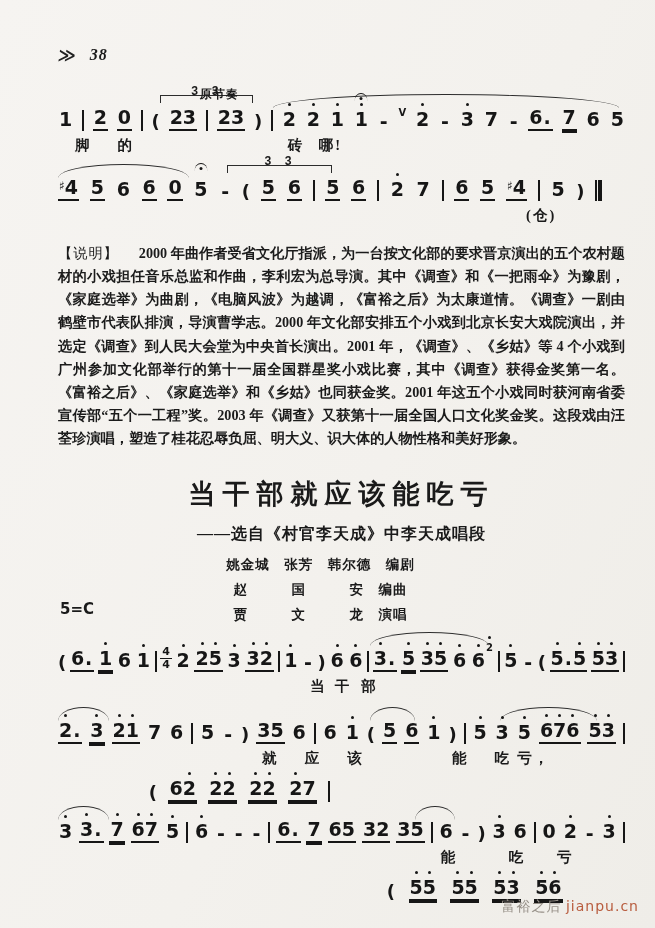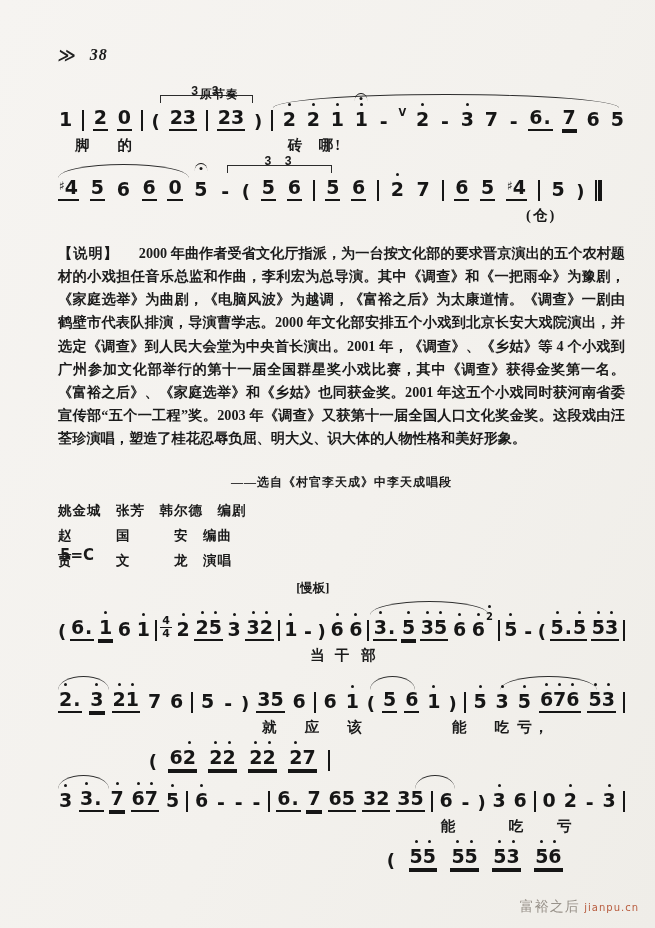--- a/index.html
+++ b/index.html
@@ -39,32 +39,32 @@
   .ferm::after{content:"";position:absolute;left:50%;top:2.5px;width:3px;height:3px;margin-left:-1.5px;background:#161616;border-radius:50%;}
   .grace{align-self:flex-start;font-size:10px;margin:-8px 0 0 1px;display:inline-flex;}
   .arc{position:absolute;top:4px;height:13px;border-top:1.6px solid #2c2c2c;border-radius:50%/100% 100% 0 0;}
   .brk{position:absolute;top:5px;height:7px;border:1.4px solid #2c2c2c;border-bottom:none;}
   .brk b{position:absolute;top:-4px;left:50%;transform:translate(-50%,-50%);font-size:12px;letter-spacing:3px;background:transparent;font-family:Liberation Mono, monospace;}
   .flabel{position:absolute;top:-4px;font-size:12px;font-weight:bold;letter-spacing:1px;}
   .lyr{position:relative;height:23px;font-size:14.5px;font-weight:600;margin-top:4px;}
   .lyr span{position:absolute;top:1px;white-space:nowrap;letter-spacing:2px;}
   
   .expl{margin-top:14px;font-size:14.2px;line-height:1.63;text-align:justify;font-weight:600;color:#1b1b1b;}
-  .expl .tag{font-weight:bold;letter-spacing:1px;margin-right:20px;}
+  .expl .tag{font-weight:normal;letter-spacing:1px;margin-right:20px;}
   
   .title{margin-top:26px;text-align:center;font-size:27px;font-weight:bold;letter-spacing:7px;}
-  .subtitle{margin-top:24px;text-align:center;font-size:12px;font-weight:bold;letter-spacing:1px;}
-  .credits{margin-top:8px;text-align:left;padding-right:42px;font-size:13.5px;font-weight:bold;line-height:1.85;position:relative;}
+  .subtitle{margin-top:12px;text-align:center;font-size:16px;font-weight:bold;letter-spacing:1px;}
+  .credits{margin-top:8px;text-align:center;padding-right:42px;font-size:13.5px;font-weight:bold;line-height:1.85;position:relative;}
   .credits div{letter-spacing:1px;}
   .keysig{position:absolute;left:2px;bottom:4px;font-family:"DejaVu Sans",sans-serif;font-weight:bold;font-size:15px;}
   .tempo{margin-top:6px;margin-left:42%;font-size:12.5px;font-weight:bold;}
   
   .wm{position:absolute;right:16px;bottom:12px;font-size:14px;letter-spacing:1px;}
   .wm .site{color:#98928a;}
-  .wm .dom{color:#b85c3e;font-family:"DejaVu Sans",sans-serif;font-size:10px;}
+  .wm .dom{color:#b85c3e;font-family:"DejaVu Sans",sans-serif;font-size:14px;}
 </style>
 </head>
 <body>
 
 <div class="page">
   <div class="content">
 
     <div class="hdr">
       <span class="pgico">≫</span>
       <span class="pgnum">38</span>
@@ -213,30 +213,30 @@
           <span class="par">)</span>
           <span class="dbl"></span>
         </div>
         <div class="lyr">
           <span style="left: 86%;">(仓)</span>
         </div>
       </div>
 
     <p class="expl"><span class="tag">【说明】</span><span>2000 年曲作者受省文化厅指派，为一台按文化部的要求晋京演出的五个农村题材的小戏担任音乐总监和作曲，李利宏为总导演。其中《调查》和《一把雨伞》为豫剧，《家庭选举》为曲剧，《电脑风波》为越调，《富裕之后》为太康道情。《调查》一剧由鹤壁市代表队排演，导演曹学志。2000 年文化部安排五个小戏到北京长安大戏院演出，并选定《调查》到人民大会堂为中央首长演出。2001 年，《调查》、《乡姑》等 4 个小戏到广州参加文化部举行的第十一届全国群星奖小戏比赛，其中《调查》获得金奖第一名。《富裕之后》、《家庭选举》和《乡姑》也同获金奖。2001 年这五个小戏同时获河南省委宣传部“五个一工程”奖。2003 年《调查》又获第十一届全国人口文化奖金奖。这段戏由汪荃珍演唱，塑造了桂花忍辱负屈、明大义、识大体的人物性格和美好形象。</span></p>
 
+    <div class="title">当干部就应该能吃亏</div>
     <div class="subtitle">——选自《村官李天成》中李天成唱段</div>
 
     <div class="credits">
       <div>姚金城　张芳　韩尔德　编剧</div>
       <div>赵　　　国　　　安　编曲</div>
       <div>贾　　　文　　　龙　演唱</div>
       <span class="keysig">5=C</span>
     </div>
 
-    <div class="tempo">[慢板]</div>
 
     <div class="mline" style="margin-top:0">
         <div class="arc" style="left: 55%; width: 21%;"></div>
         <div class="notes">
           <span class="par">(</span>
           <span class="n u">
             <span class="d">6</span>
             <span class="pt">.</span>
           </span>
           <span class="n uu">

